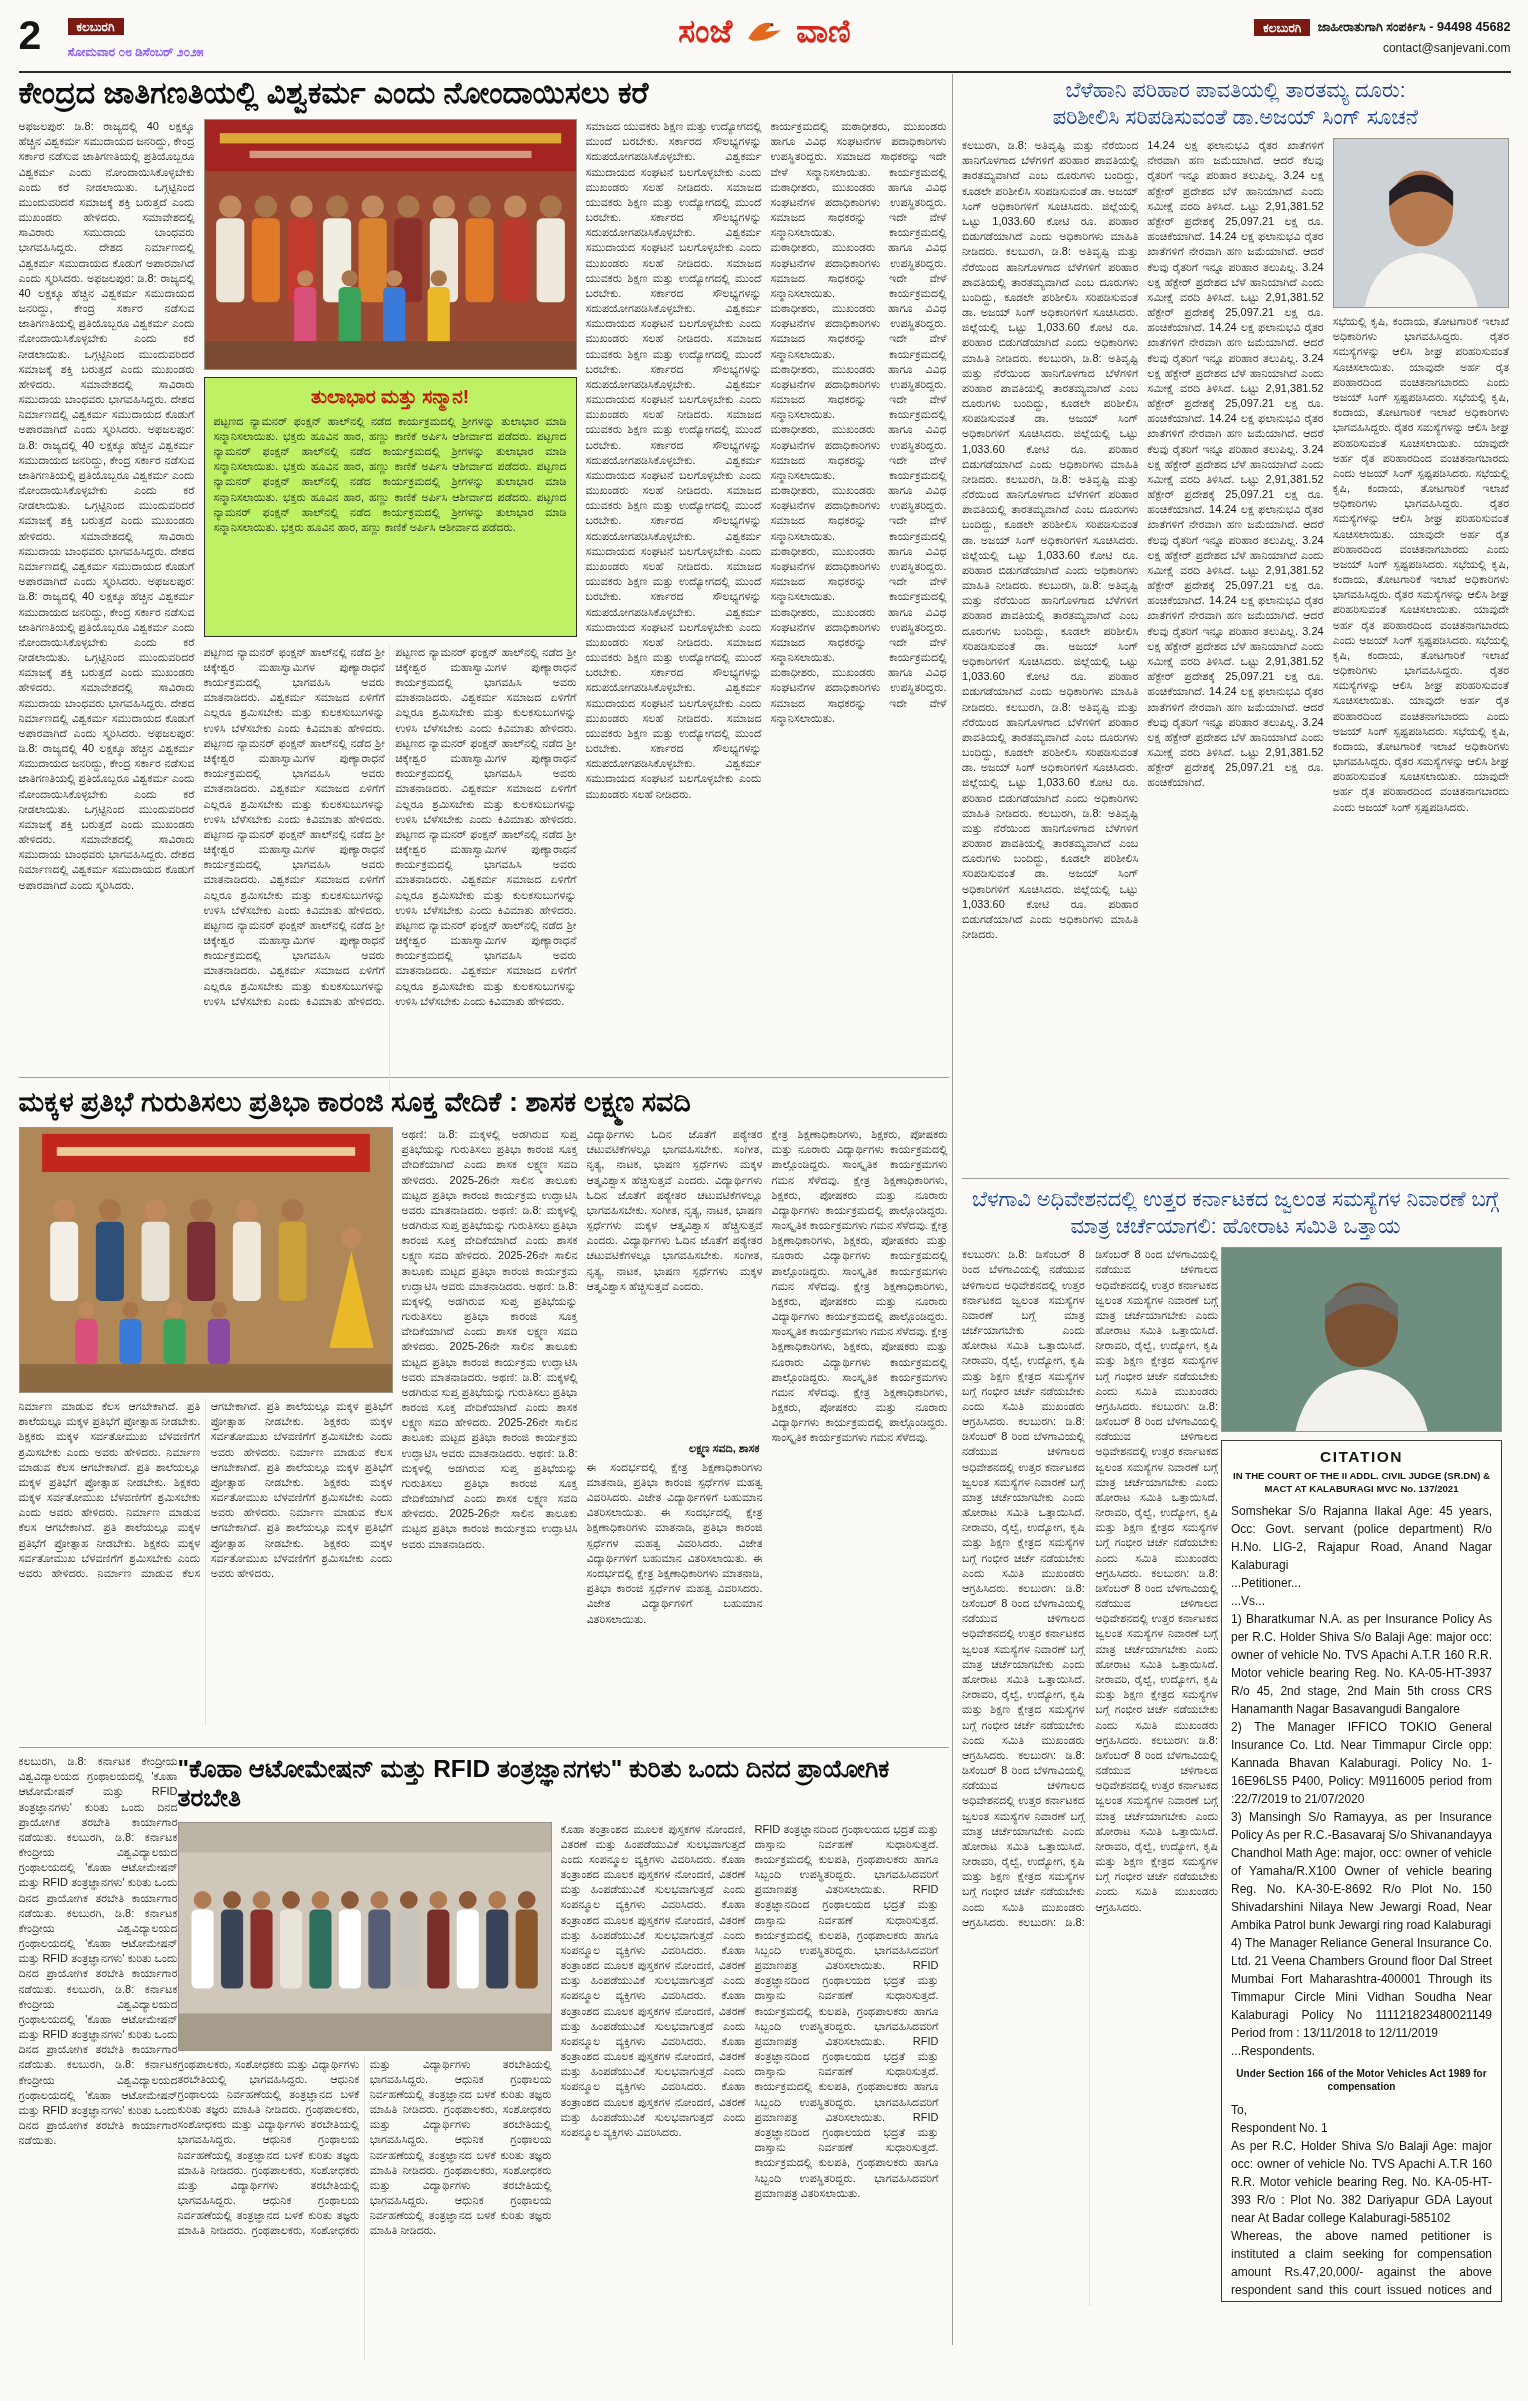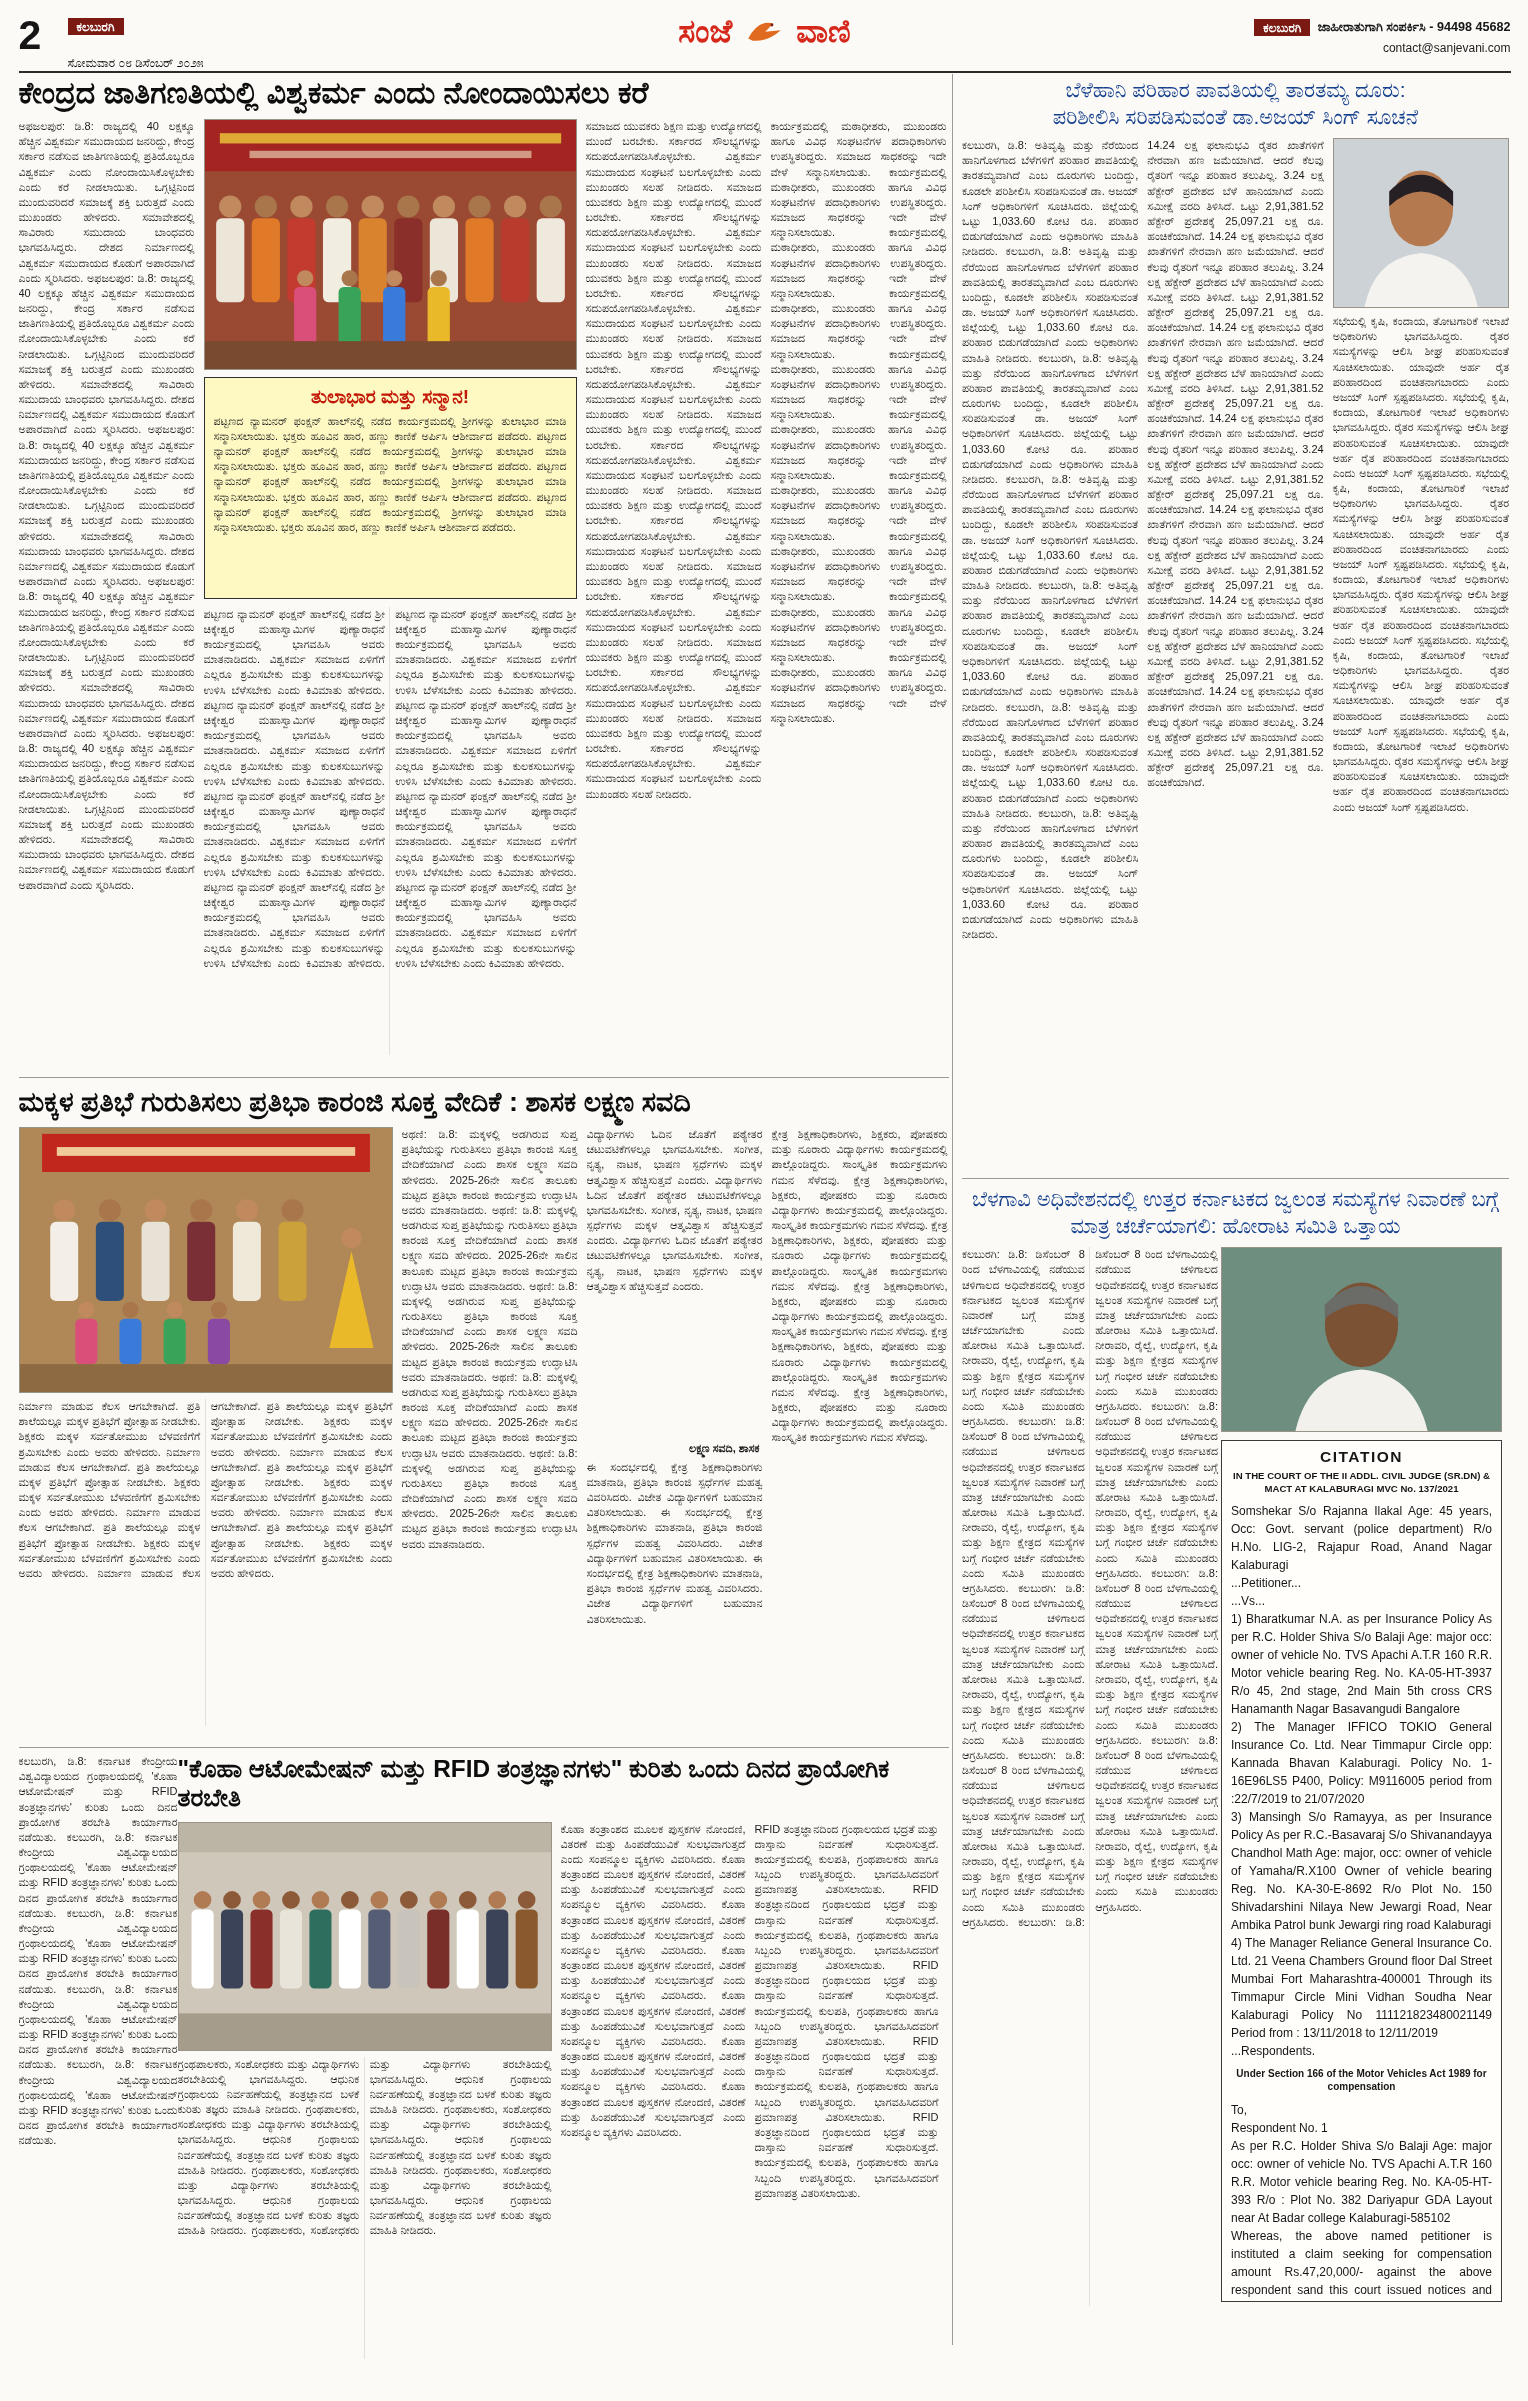--- a/index.html
+++ b/index.html
@@ -9,38 +9,38 @@
     font-family:"Liberation Sans","DejaVu Sans",sans-serif;
     overflow:hidden;
   }
   * { box-sizing:border-box; }
 
   
   #hdr { position:absolute; left:18.5px; top:12px; width:1492px; height:61px; border-bottom:2.2px solid #2b2b2b; }
   .pagenum { position:absolute; left:0; top:3px; font-size:41px; font-weight:bold; line-height:1; }
   .ed-block { position:absolute; left:49px; top:6px; }
   .maroon-chip { background:#7a1a12; color:#fff; font-weight:bold; font-size:12px; padding:1.5px 9px; display:inline-block; }
-  .date-line { font-size:12px; font-weight:normal; color:#000000; margin-top:21px; }
+  .date-line { font-size:12px; font-weight:bold; color:#8b5cf6; margin-top:10px; }
   .masthead { position:absolute; left:50%; top:1.5px; transform:translateX(-50%); display:flex; align-items:center; gap:12px;
               color:#d5281b; font-size:32px; font-weight:bold; line-height:1.1; }
   .contact-block { position:absolute; right:0; top:7.4px; text-align:right; }
   .contact-line1 { font-size:12.6px; font-weight:bold; display:flex; gap:7.4px; align-items:center; justify-content:flex-end; }
   .contact-email { font-size:12px; color:#222; margin-top:4.4px; }
 
   
   .txt { font-size:11px; line-height:1.38; text-align:justify; overflow:hidden; color:#1b1b1b; }
   .cols2 { column-count:2; column-gap:10.4px; column-rule:0.7px solid #e3e0d8; }
   .h-full { height:100%; }
   .photo { display:block; width:100%; background:#d8d4cc; border:0.7px solid #9a9388; }
 
   
   #band-main { position:absolute; left:18.5px; top:74px; width:930px; height:1004px; border-bottom:0.7px solid #9a9a9a; }
   .main-headline { font-size:30px; font-weight:bold; margin:1.5px 0 9px; line-height:1.15; color:#0d0d0d; }
   .grid-main { display:grid; grid-template-columns:176px 373px 176px 176px; column-gap:9px; height:945px; }
-  .news-box { border:1.5px solid #2e2e2e; background:#fef9c3; padding:7.4px 9px; margin:7.4px 0; height:222px; overflow:hidden; }
+  .news-box { border:1.5px solid #2e2e2e; background:#bef264; padding:7.4px 9px; margin:7.4px 0; height:260px; overflow:hidden; }
   .box-title { color:#c21807; font-size:19px; font-weight:bold; text-align:center; margin-bottom:6px; }
   .box-body { font-size:11px; }
   .midtxt { height:448px; }
 
   
   #right-col { position:absolute; left:952px; top:74px; width:557px; height:2271px;
                border-left:0.7px solid #9a9a9a; padding-left:9px; }
   .blue-headline { color:#17418f; font-weight:normal; text-align:center; line-height:1.28; }
   .crop-headline { font-size:21px; margin:3px 0 7.4px; }
   .grid-crop { display:grid; grid-template-columns:1fr 1fr 1fr; column-gap:9px; height:1032px; }

